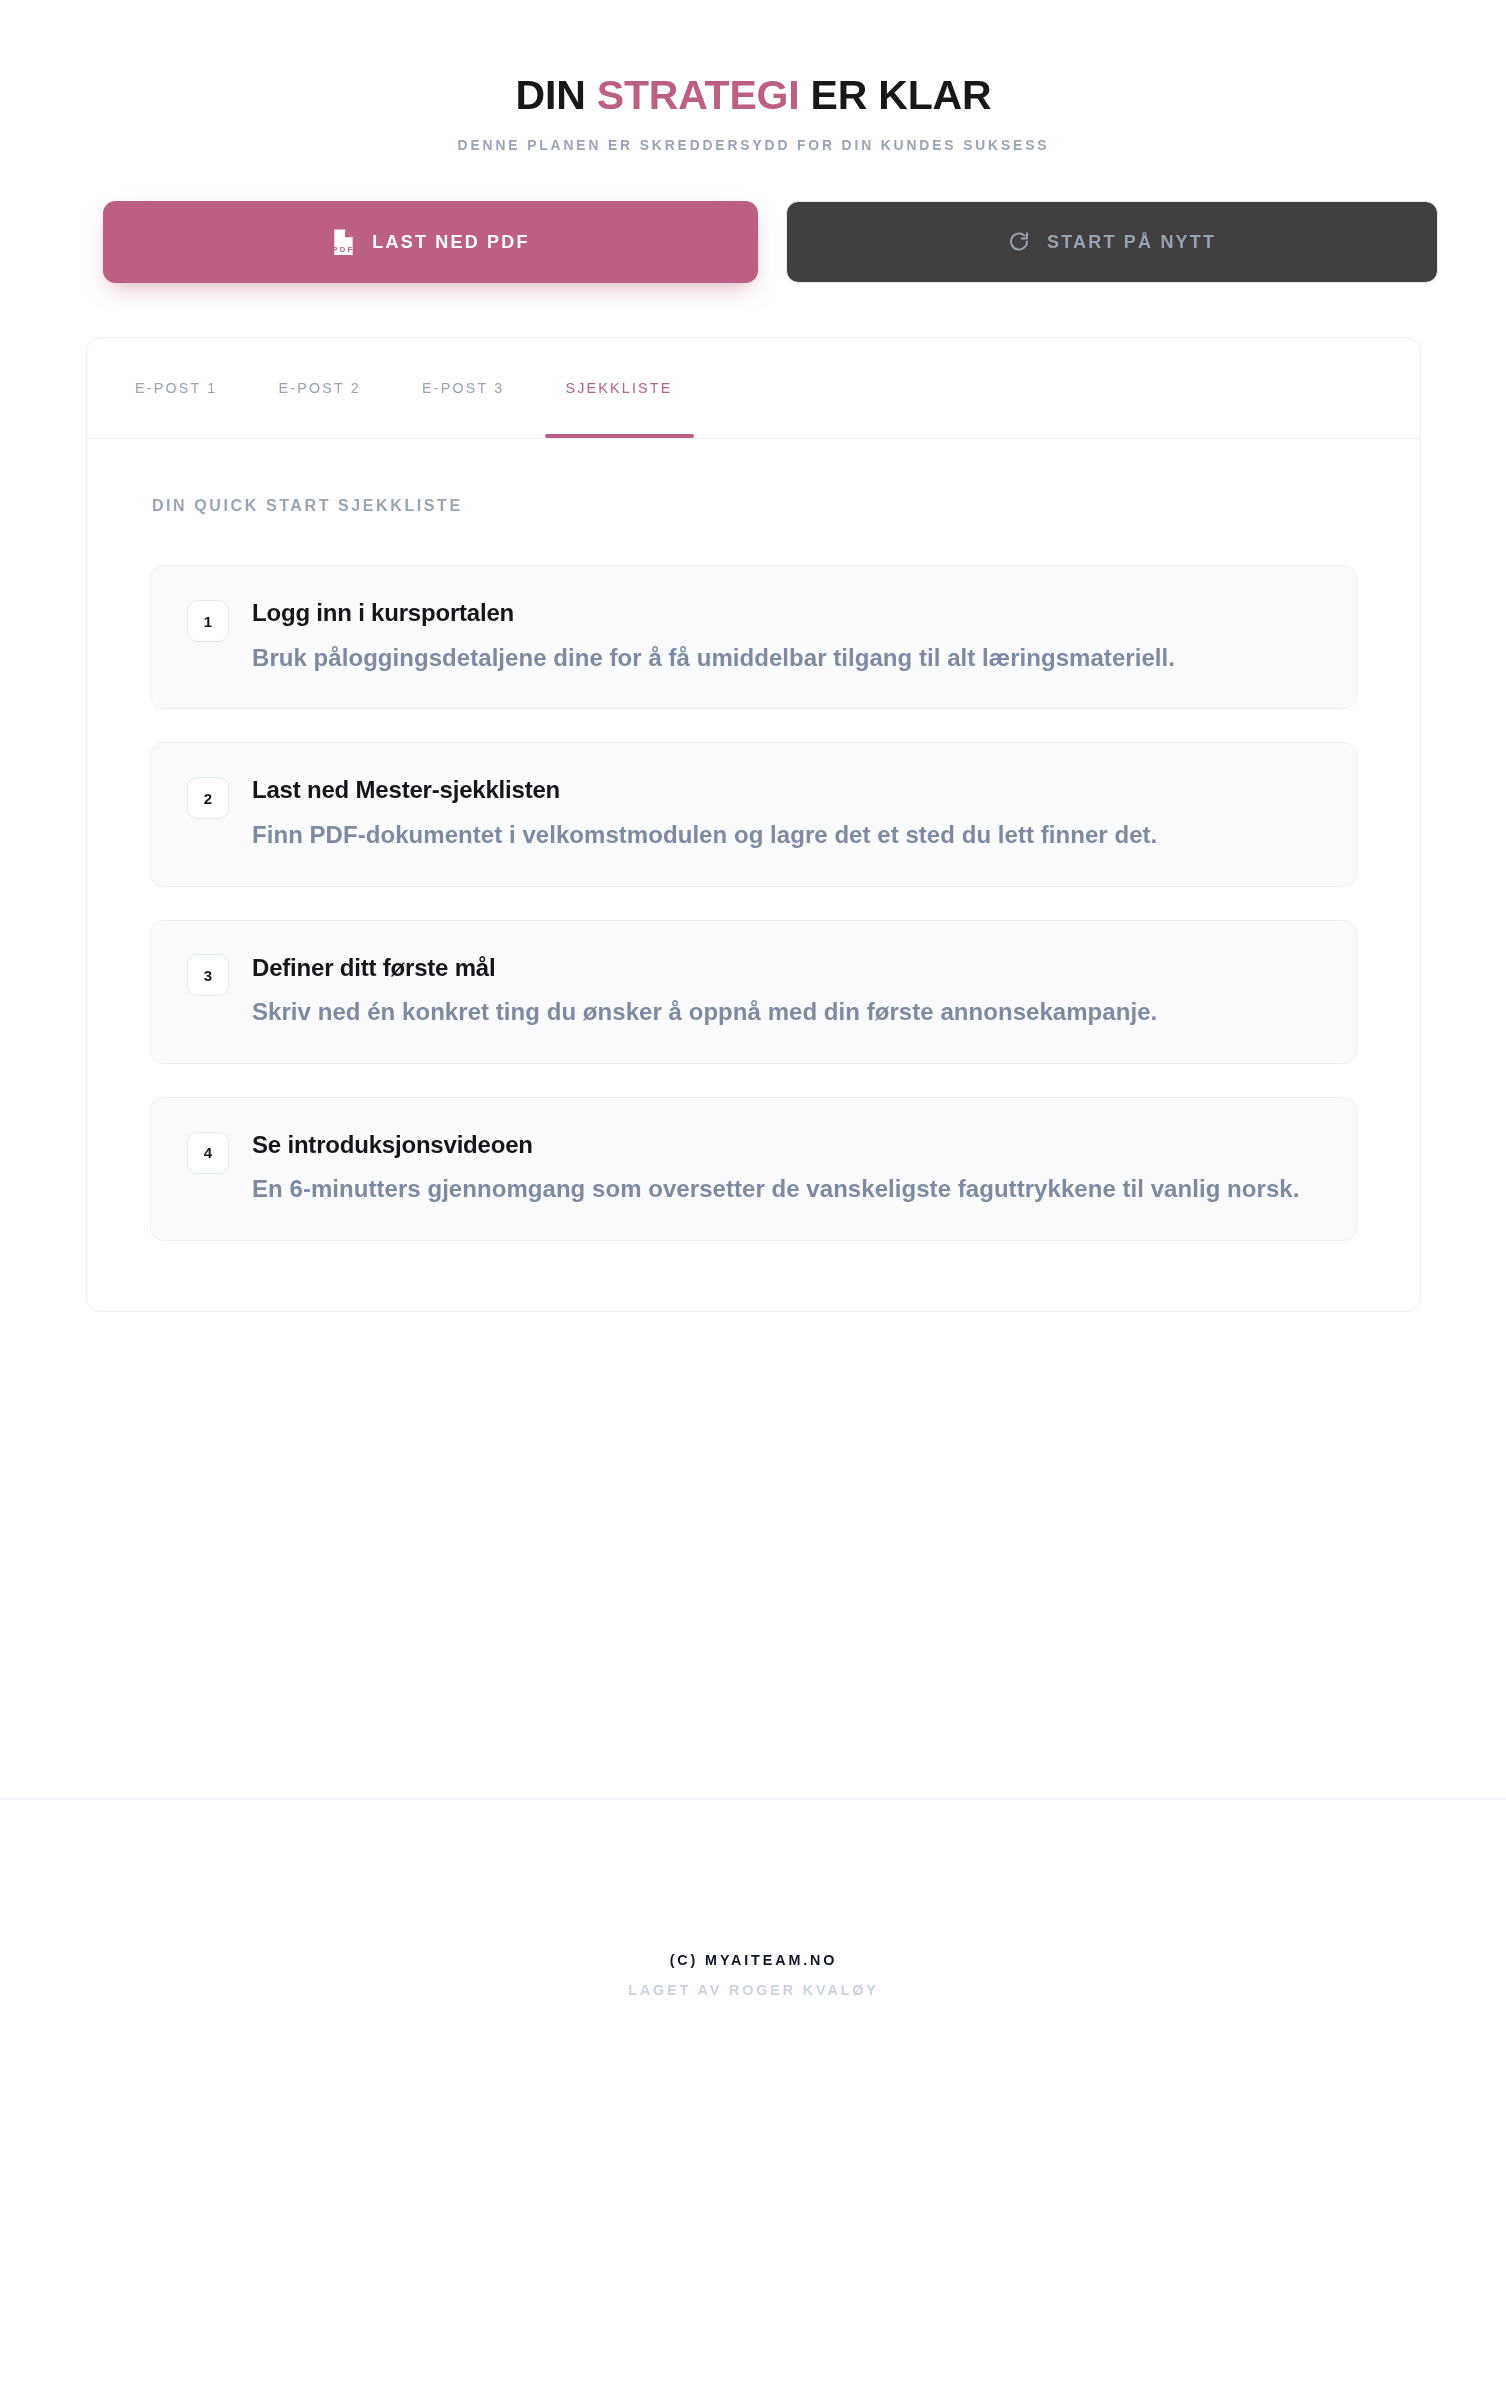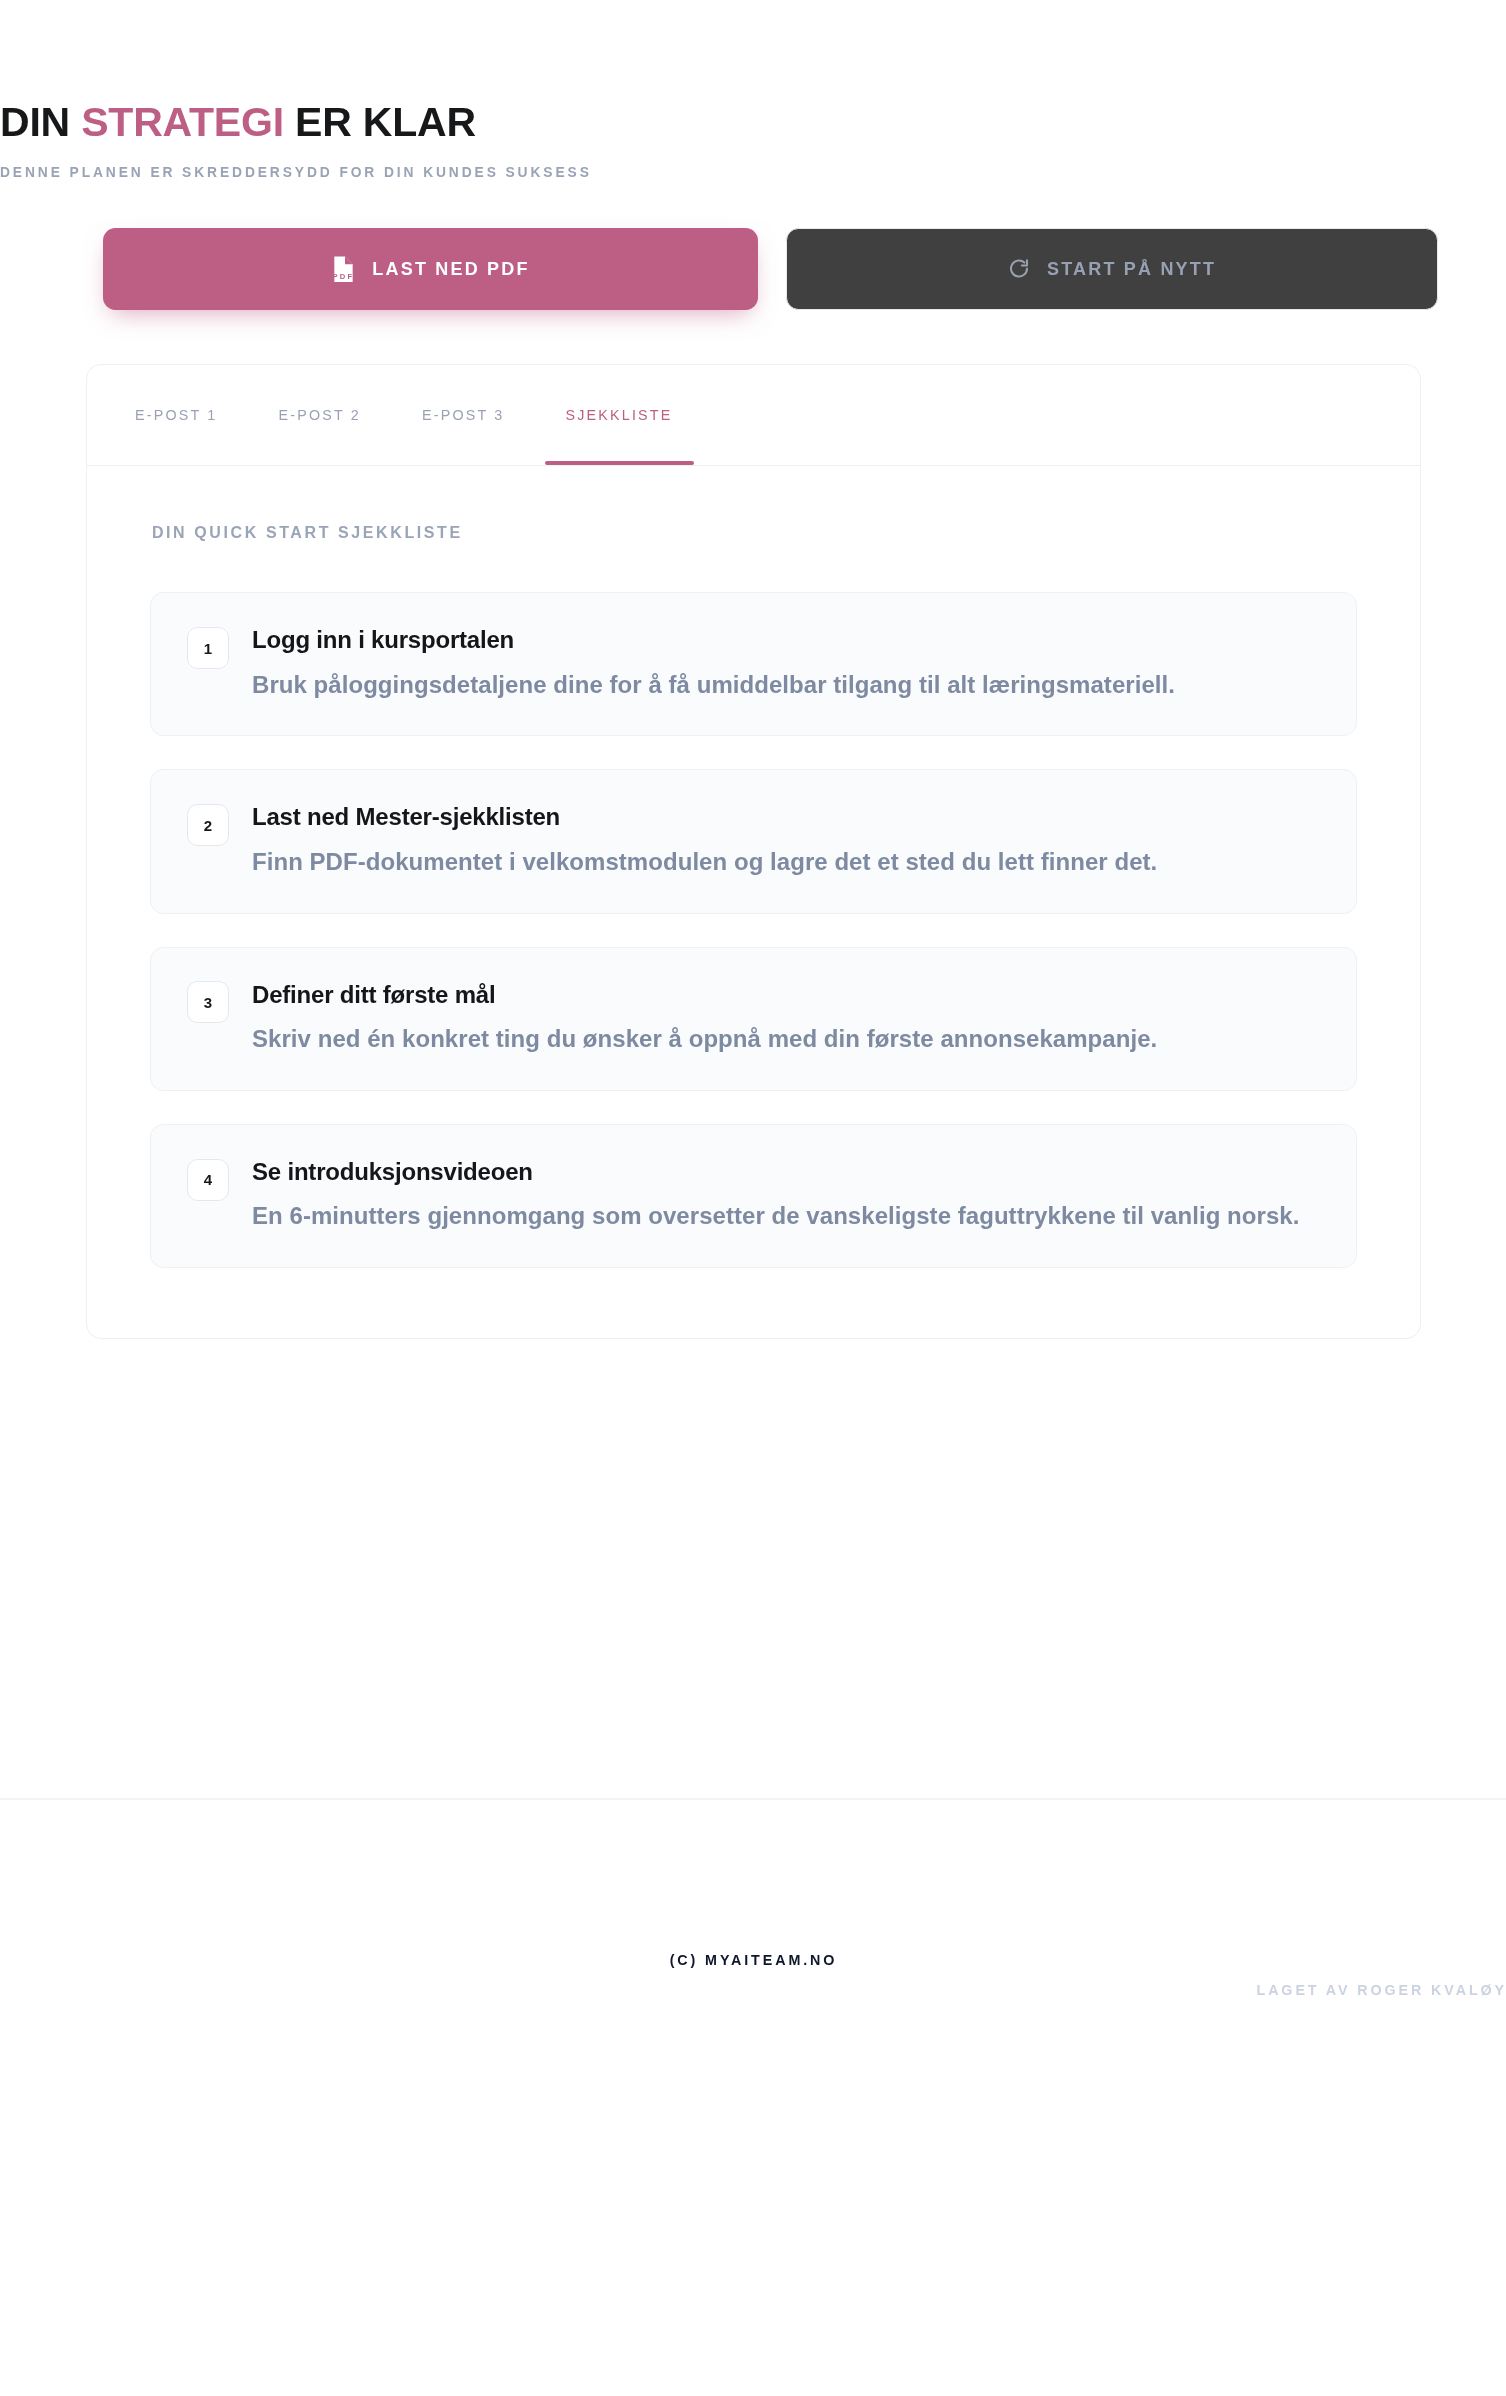--- a/index.html
+++ b/index.html
@@ -21,21 +21,22 @@
 
   .page {
     width: 1507px;
     min-height: 2397px;
     display: flex;
     flex-direction: column;
   }
 
   
   .header {
-    padding-top: 99px;
+    padding-top: 72px;
+    text-align: center;
   }
 
   .page-title {
     font-size: 41px;
     font-weight: 700;
     letter-spacing: -0.2px;
     color: #17181a;
     line-height: 1.15;
   }
   .page-title .accent { color: #bd5f84; }
@@ -226,21 +227,20 @@
     color: #0f172a;
   }
 
   .footer-by {
     margin-top: 14.3px;
     font-size: 14.3px;
     font-weight: 700;
     letter-spacing: 2.9px;
     text-transform: uppercase;
     color: #ccd3e0;
-    text-align: right;
   }
 
   .footer-tail { height: 399px; }
 </style>
 </head>
 <body>
 
 <div class="page">
 
   <div class="header">

